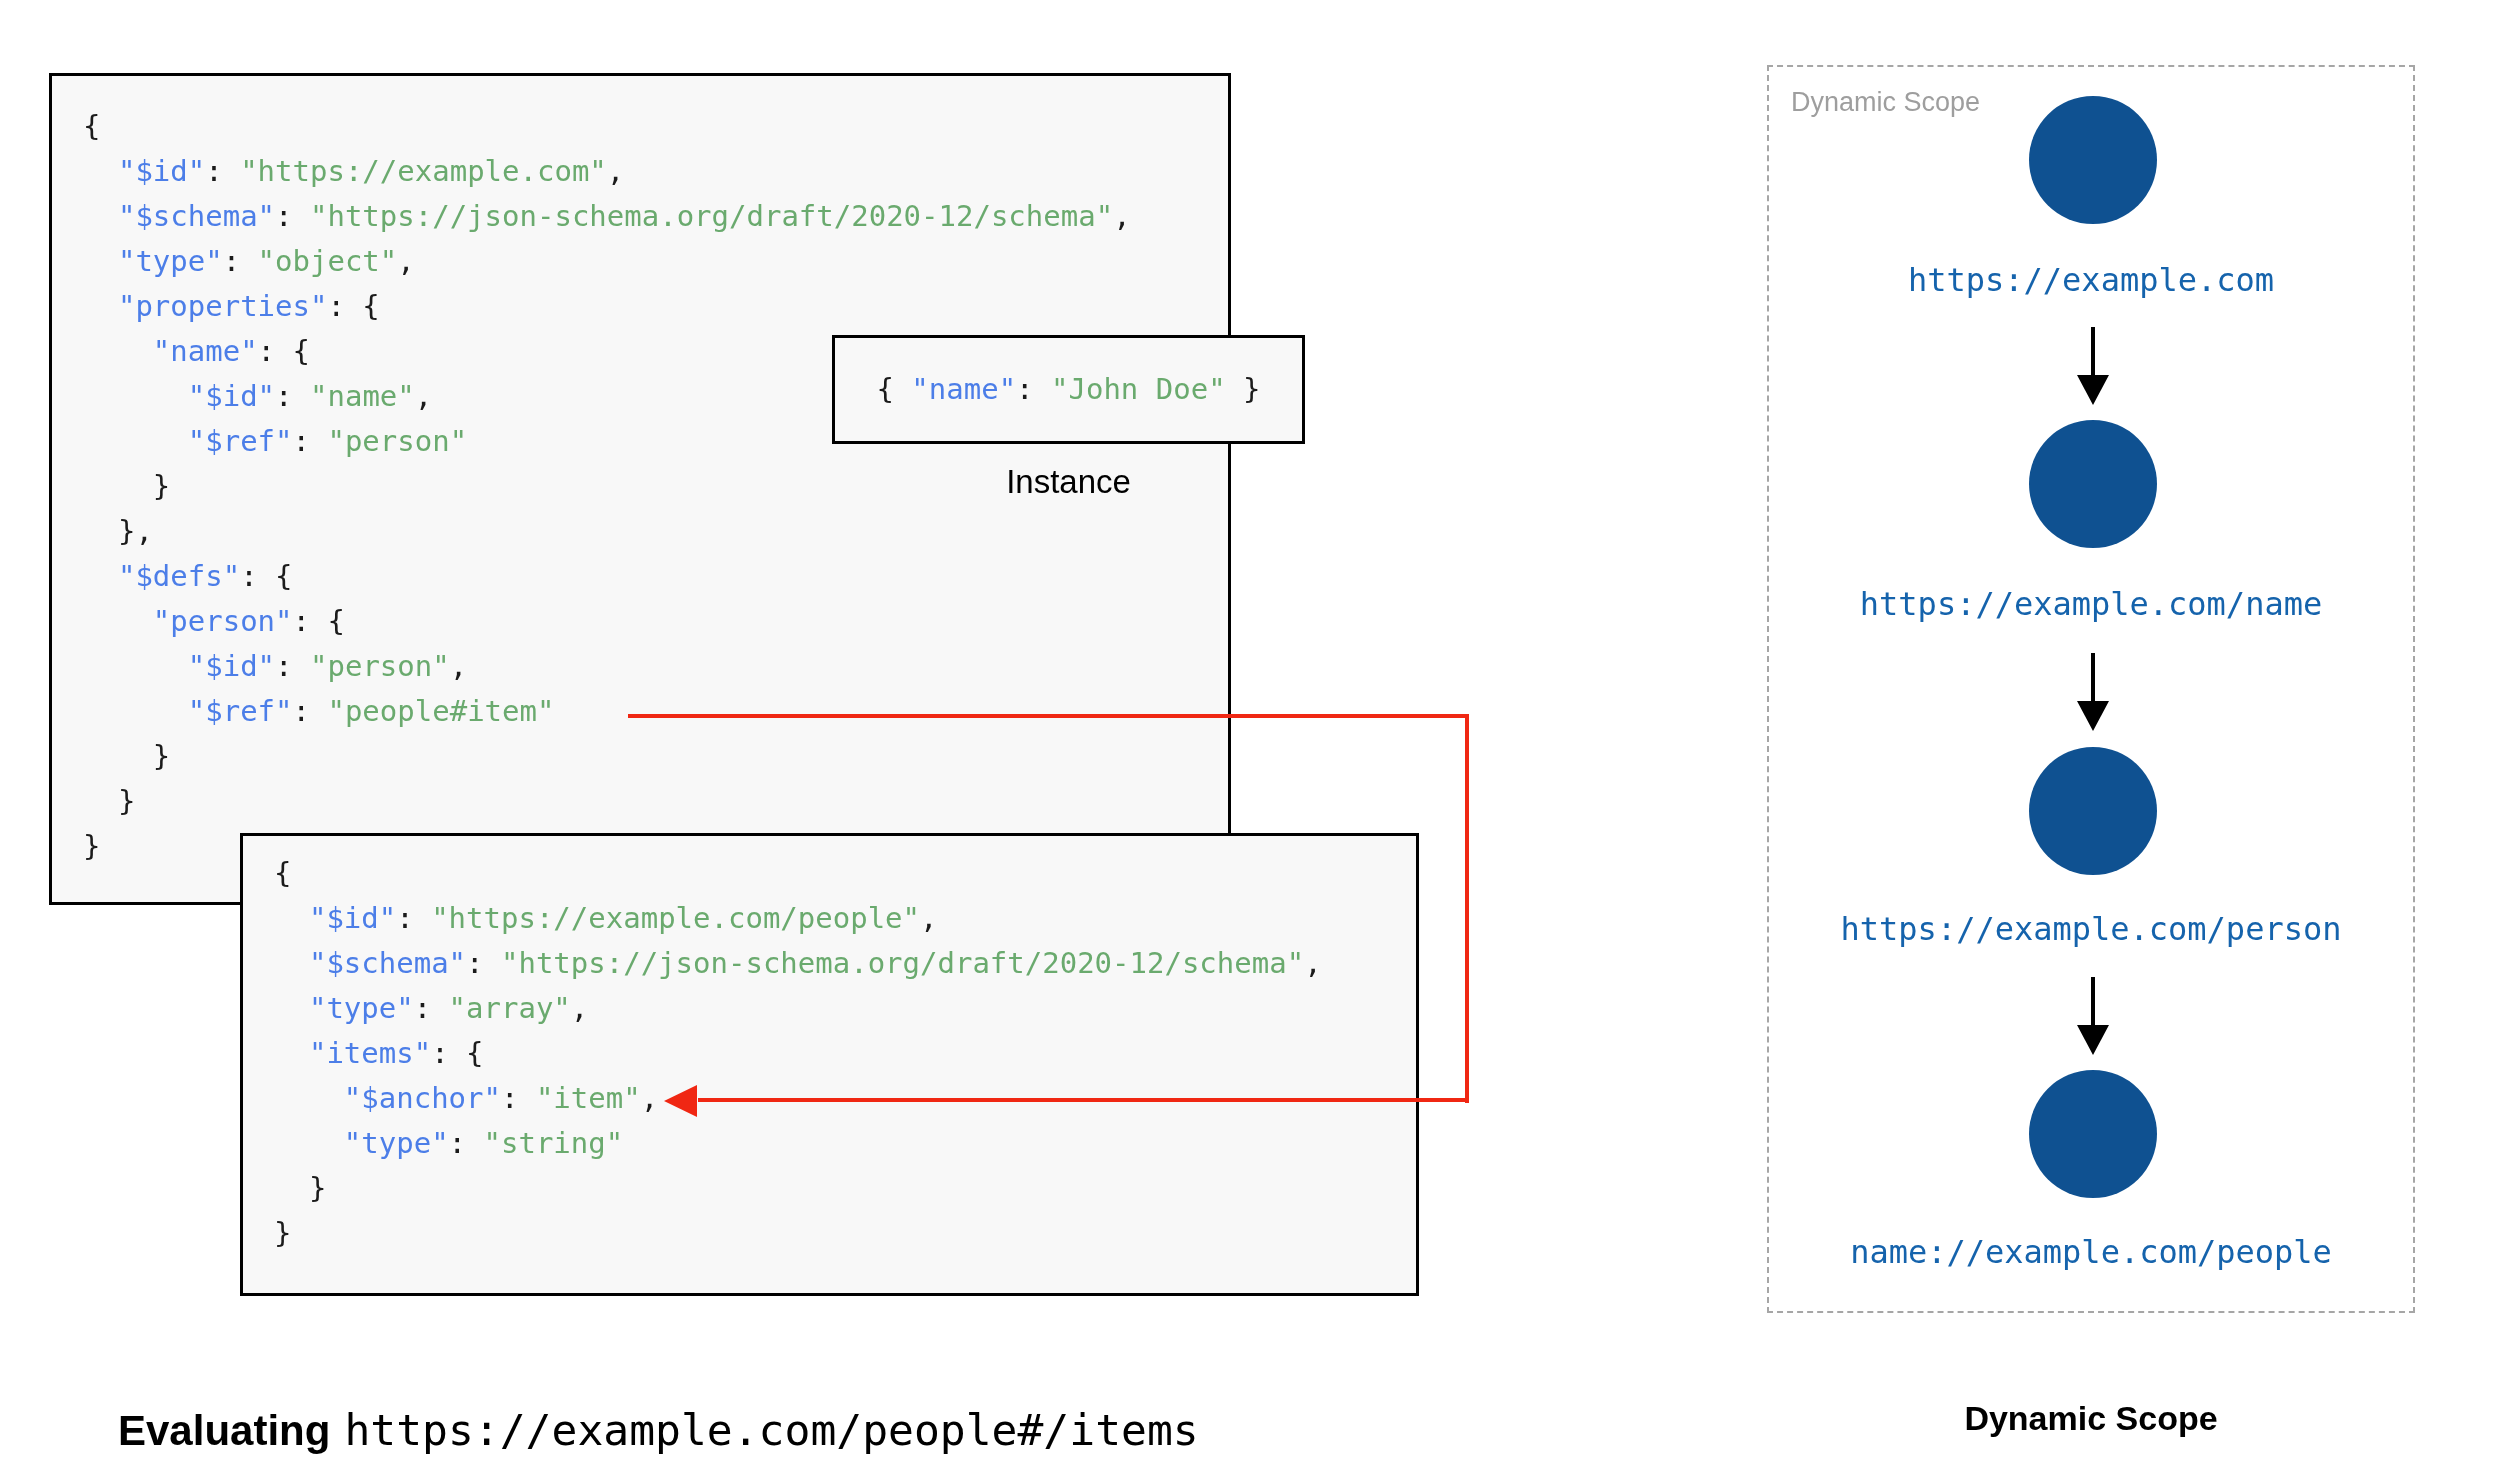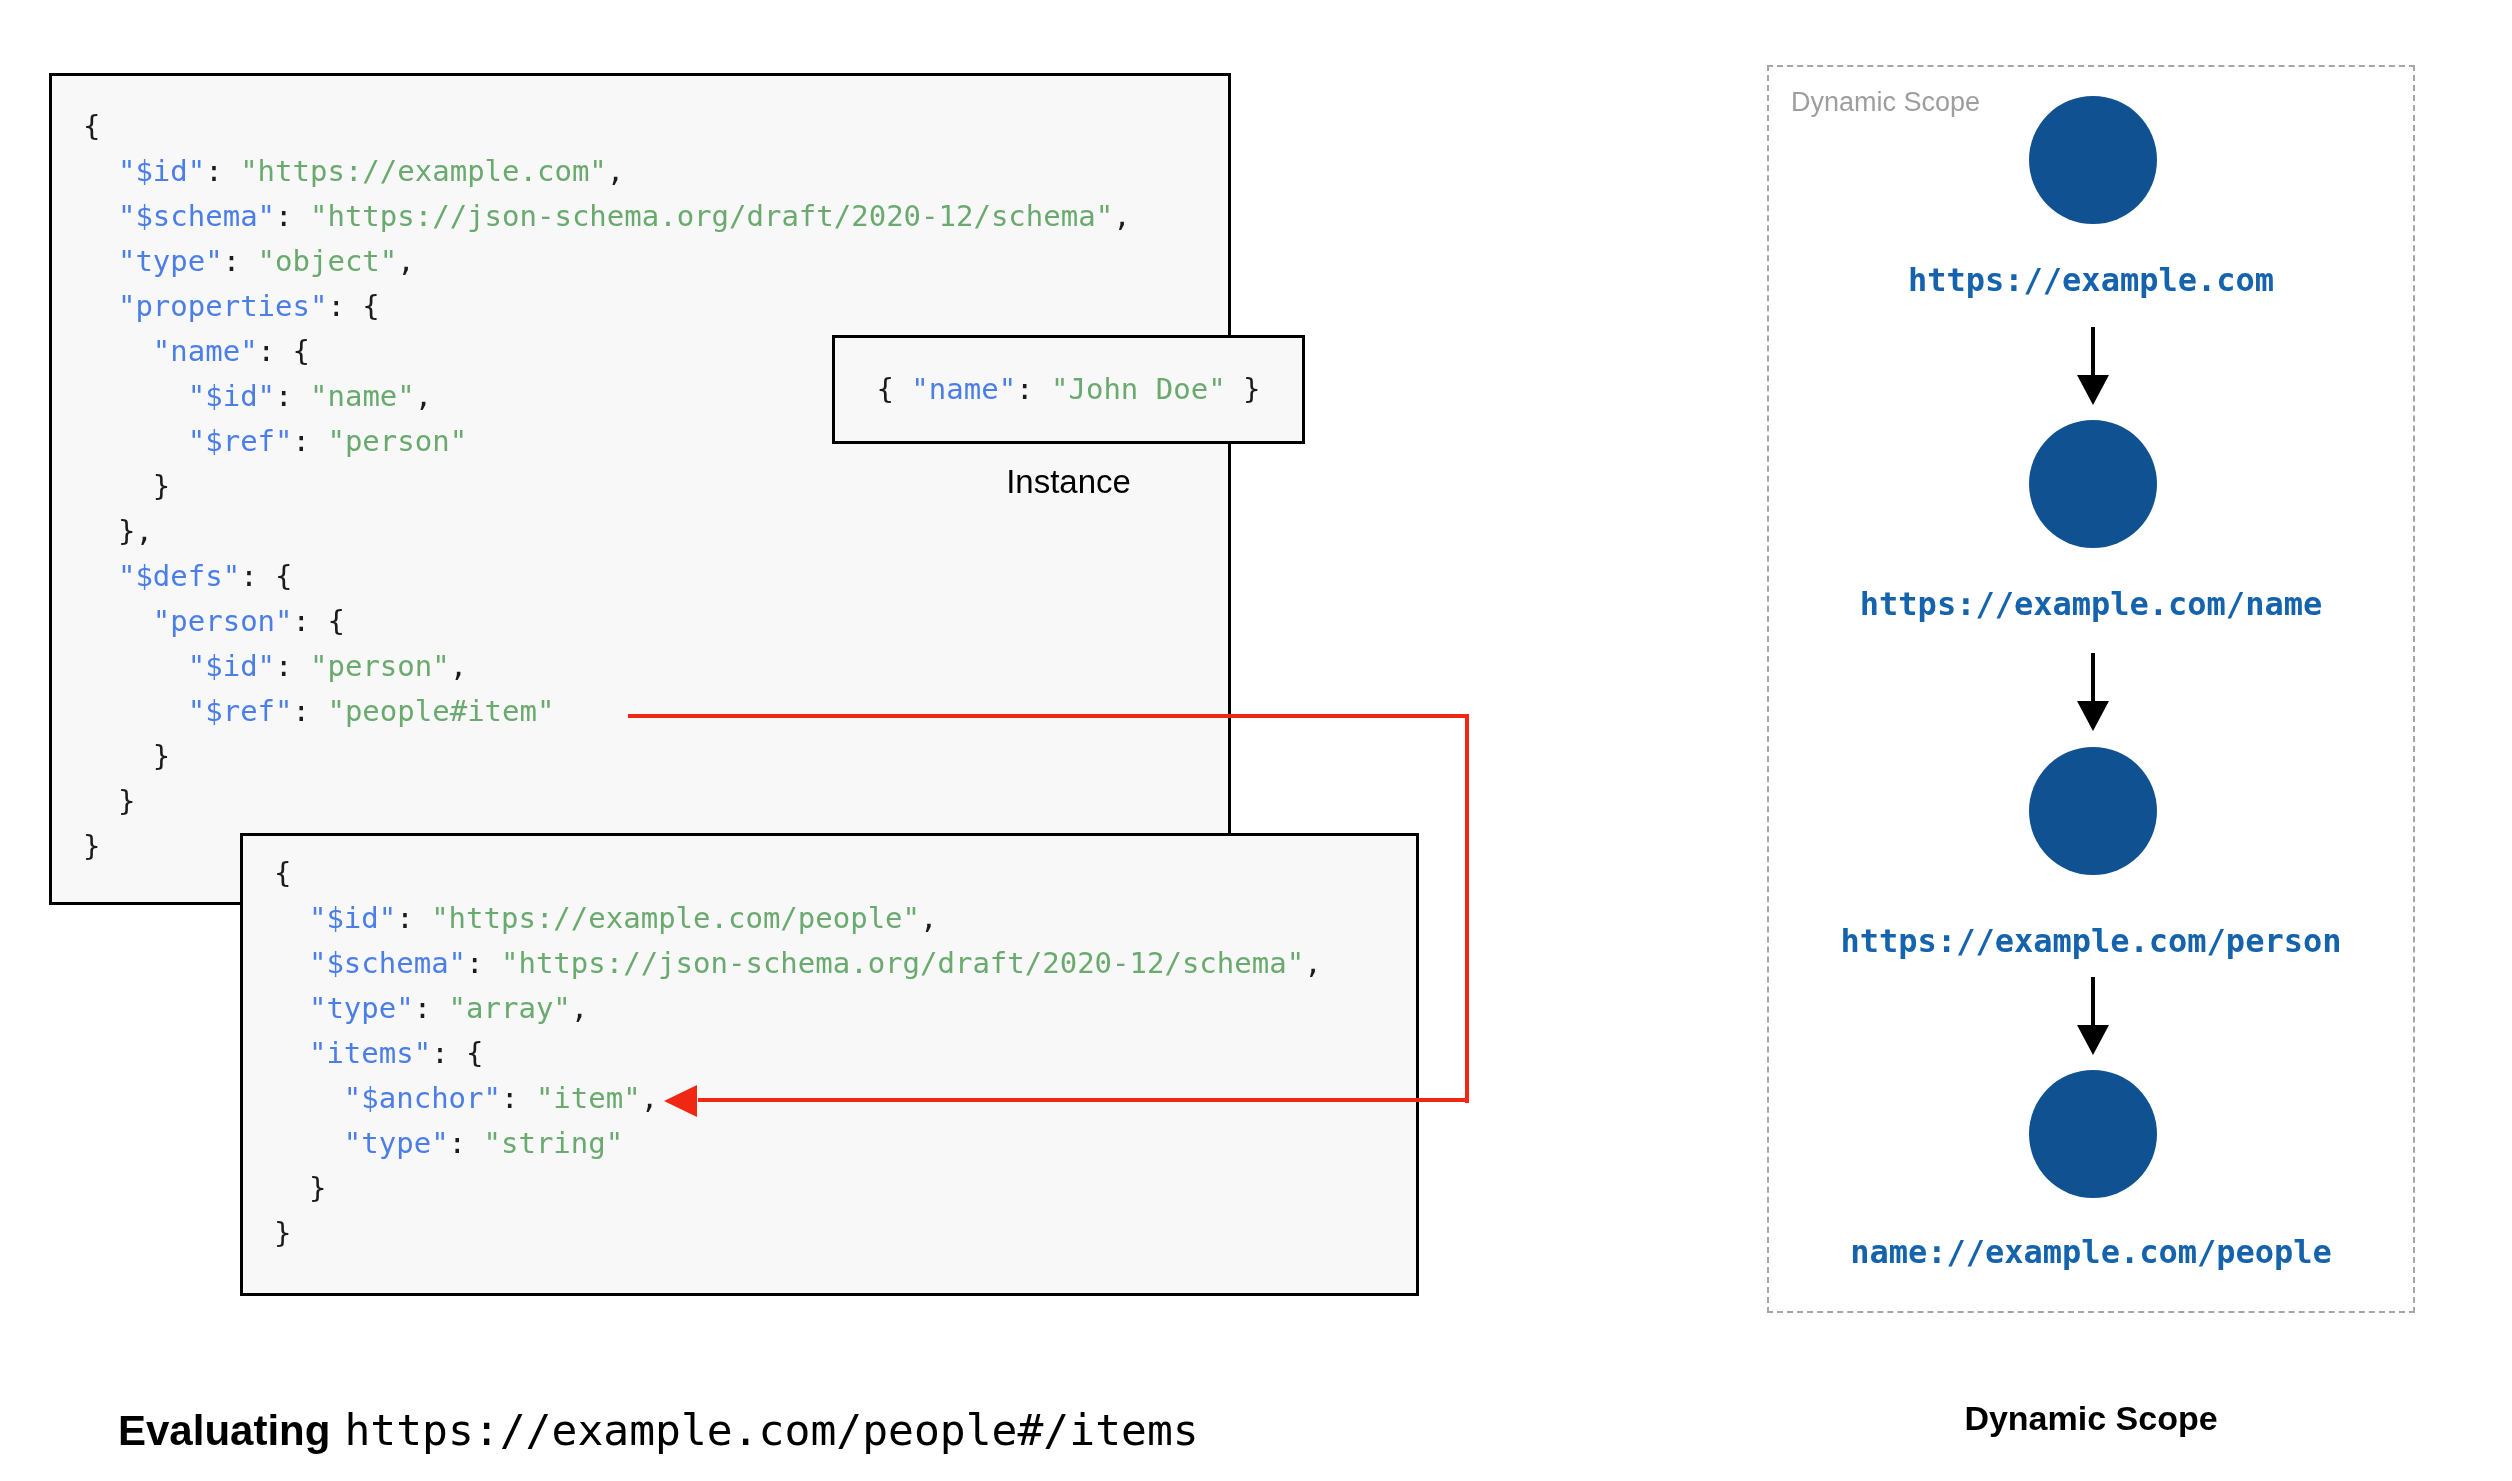--- a/index.html
+++ b/index.html
@@ -66,33 +66,33 @@
   #scope-panel-label{
     left:1791px;top:87px;font-size:27px;color:var(--label-gray);z-index:2;
   }
   .scope-node{
     width:128px;height:128px;border-radius:50%;
     background:var(--circle-blue);left:2029px;z-index:2;
   }
   .scope-url{
     left:1767px;width:648px;text-align:center;z-index:2;
     font-family:"DejaVu Sans Mono","Liberation Mono",monospace;
-    font-size:32px;color:var(--url-blue);white-space:nowrap;font-weight:bold;
+    font-size:32px;color:var(--url-blue);white-space:nowrap;
   }
   .flow-stem{left:2091px;width:4.3px;height:49px;background:#000;z-index:2;}
   .flow-head{
     left:2077px;width:0;height:0;z-index:2;
     border-left:16px solid transparent;border-right:16px solid transparent;
     border-top:30px solid #000;
   }
   #node-1{top:96px;}  #url-1{top:261px;}
   #stem-1{top:327px;}  #head-1{top:375px;}
   #node-2{top:420px;}  #url-2{top:585px;}
   #stem-2{top:653px;} #head-2{top:701px;}
-  #node-3{top:747px;} #url-3{top:910px;margin-top:12px;}
+  #node-3{top:747px;} #url-3{top:910px;}
   #stem-3{top:977px;} #head-3{top:1025px;}
   #node-4{top:1070px;} #url-4{top:1233px;}
   
   #scope-caption{
     left:1767px;top:1399px;width:648px;text-align:center;
     font-size:34px;font-weight:bold;color:#000;
   }
   #evaluating{left:118px;top:1405px;white-space:nowrap;}
   #evaluating .eval-prefix{
     font-family:"Liberation Sans",sans-serif;font-weight:bold;font-size:42px;color:#000;

